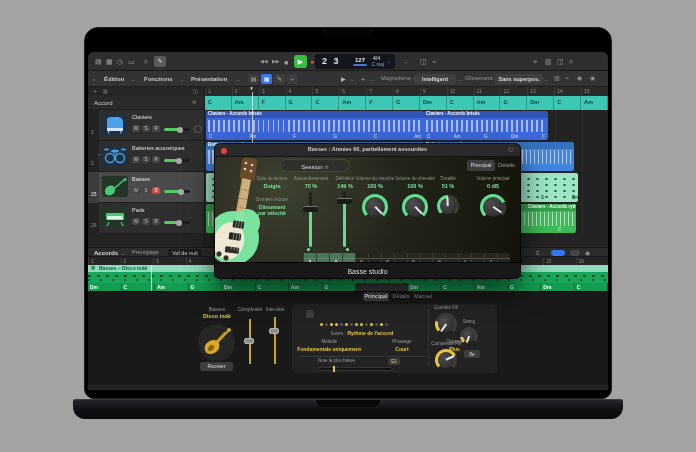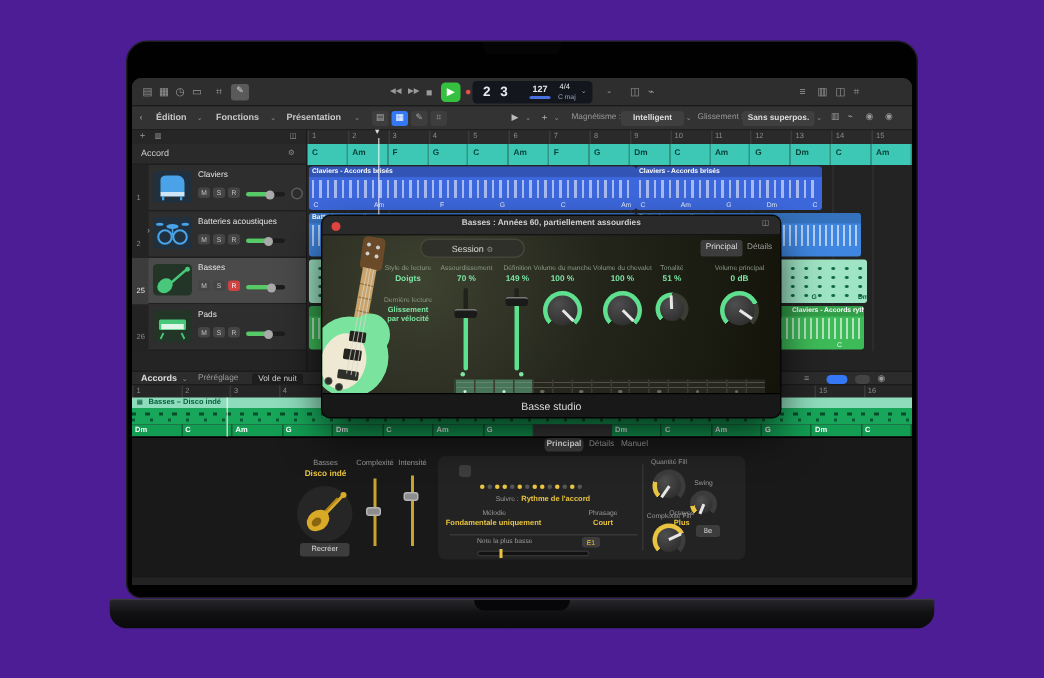--- a/index.html
+++ b/index.html
@@ -1,17 +1,17 @@
 <!DOCTYPE html>
 <html><head>
 <meta charset="utf-8">
 <style>
   html,body{margin:0;padding:0;background:#0d0d0e;}
   *{box-sizing:border-box;font-family:"Liberation Sans",sans-serif;line-height:1;}
-  .stage{position:relative;width:696px;height:452px;background:#4c1d95;overflow:hidden;}
+  .stage{position:relative;width:696px;height:452px;background:#a3a3a3;overflow:hidden;}
   .abs{position:absolute;}
   
   .screen{left:84px;top:27px;width:528px;height:372px;background:#010102;border:1px solid #1d1d20;border-radius:14px 14px 10px 10px;}
   .notch{left:322px;top:28px;width:52px;height:8px;background:#050506;border-radius:0 0 5px 5px;}
   .base{left:73px;top:399px;width:550px;height:20px;background:linear-gradient(#27272b,#111113 45%,#0a0a0b);border-top:1px solid #3a3a3f;border-radius:2px 2px 12px 12px;}
   .scoop{left:243px;top:0;width:64px;height:7px;background:#07070a;border-radius:0 0 10px 10px;}
   
   .logic{left:88px;top:52px;width:520px;height:338px;background:#232323;border-radius:6px 6px 0 0;overflow:hidden;font-size:6px;color:#ccc;}
   .tbar{left:0;top:0;width:520px;height:19px;background:#2e2e2e;border-bottom:1px solid #1a1a1a;}
   .ticon{color:#9a9a9a;font-size:7px;top:6px;}

